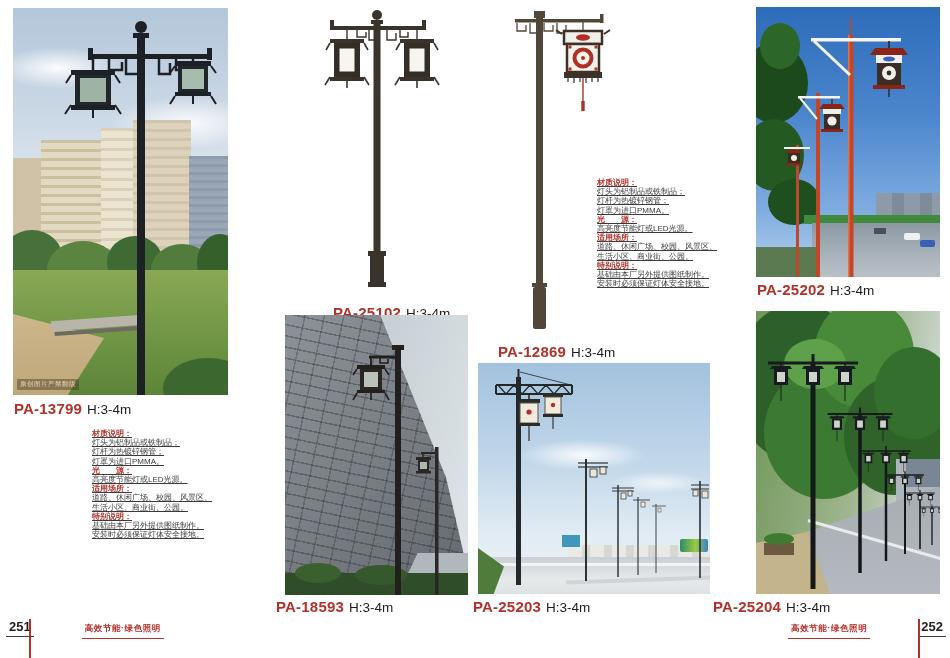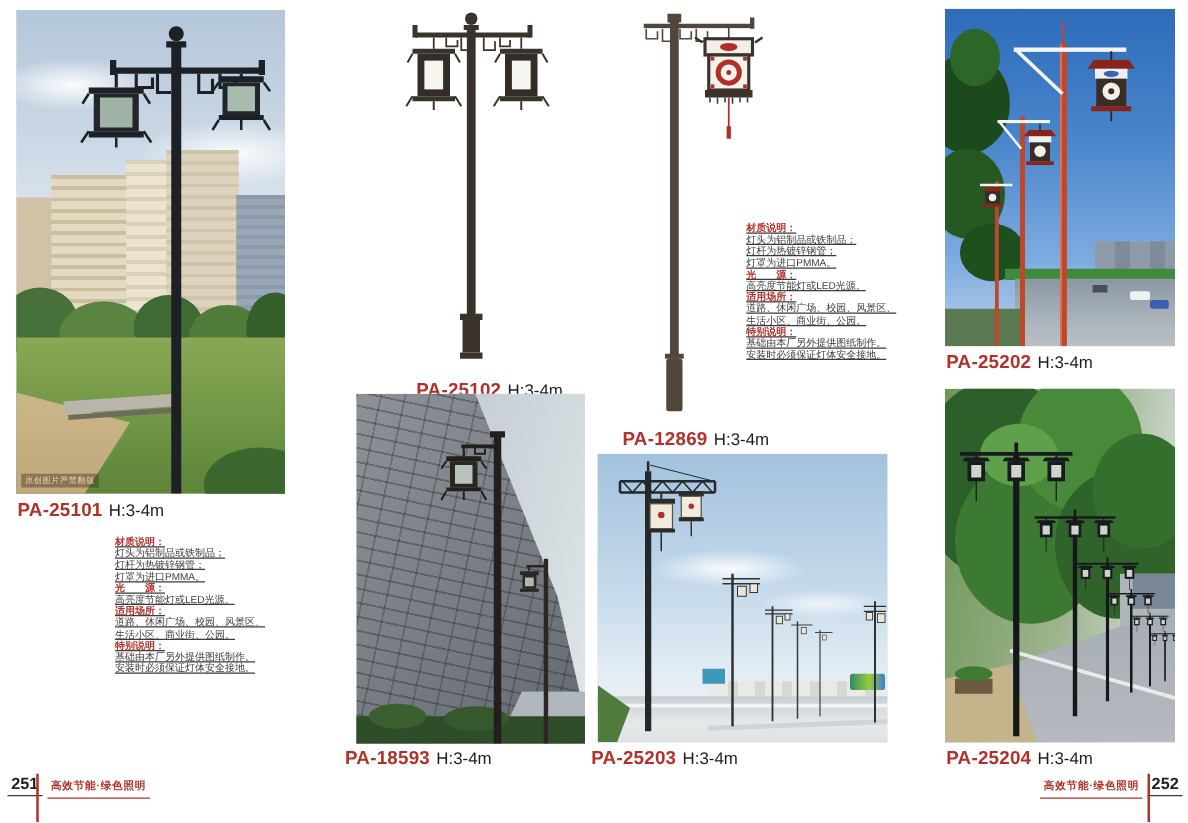--- a/index.html
+++ b/index.html
@@ -10,21 +10,21 @@
   svg.art{position:absolute;display:block;}
   
   .plabel{position:absolute;white-space:nowrap;line-height:17px;}
   .plabel .code{color:#b2322b;font-weight:bold;font-size:15px;letter-spacing:0.2px;}
   .plabel .ht{color:#1c1c1c;font-size:13.5px;margin-left:5px;}
   
   .spec{position:absolute;width:130px;font-size:8px;line-height:9.2px;color:#3b3b3b;text-decoration:underline;}
   .spec .sh{color:#b2322b;font-weight:bold;}
   .spec .sl{color:#3b3b3b;}
   
-  .footer{position:absolute;top:619px;display:flex;align-items:flex-start;}
+  .footer{position:absolute;top:619px;display:flex;align-items:flex-start;gap:44px;}
   .pnum{font-size:13px;font-weight:bold;color:#222;padding:0 3px 2px 3px;border-bottom:1.5px solid #3a3a3a;}
   .slogan{font-size:8.5px;font-weight:bold;color:#b2322b;letter-spacing:0.6px;
           padding:4px 3px 3px 3px;border-bottom:1.5px solid #b2322b;}
   .vrule{position:absolute;width:2px;background:#b2322b;}
   
   .wmark{position:absolute;left:4px;bottom:5px;font-size:6.5px;color:#e8d9b0;
          background:rgba(70,50,35,0.45);padding:1px 3px;letter-spacing:0.5px;}
 </style>
 </head>
 <body>
@@ -89,21 +89,21 @@
         <rect x="169" y="61" width="22" height="20" fill="#a8bcae"></rect>
         <rect x="162" y="84" width="36" height="4" fill="#1d2125"></rect>
         <path d="M162,58 l-5,7 M198,58 l5,7 M162,88 l-5,8 M198,88 l5,8" stroke="#1d2125" stroke-width="2" fill="none"></path>
         <line x1="180" y1="88" x2="180" y2="96" stroke="#1d2125" stroke-width="2"></line>
       </g>
     </svg>
     <span class="wmark">原创图片严禁翻版</span>
   </div>
 
   <div class="plabel" style="left:14px;top:400px;">
-    <span class="code">PA-25101</span><span class="ht">H:3-4m</span>
+    <span class="code">PA-13799</span><span class="ht">H:3-4m</span>
   </div>
 
   <div class="spec" style="left:92px;top:429px;">
     <div class="sh">材质说明：</div>
     <div class="sl">灯头为铝制品或铁制品；</div>
     <div class="sl">灯杆为热镀锌钢管；</div>
     <div class="sl">灯罩为进口PMMA。</div>
     <div class="sh">光　　源：</div>
     <div class="sl">高亮度节能灯或LED光源。</div>
     <div class="sh">适用场所：</div>
@@ -446,21 +446,21 @@
       <line x1="176" y1="196" x2="176" y2="234" stroke="#14181a" stroke-width="1.3"></line>
       <use href="#lampCluster" transform="translate(57,52)"></use>
       <use href="#lampCluster" transform="translate(104,103) scale(0.72)"></use>
       <use href="#lampCluster" transform="translate(130,140) scale(0.55)"></use>
       <use href="#lampCluster" transform="translate(149,164) scale(0.42)"></use>
       <use href="#lampCluster" transform="translate(164,182) scale(0.33)"></use>
       <use href="#lampCluster" transform="translate(176,196) scale(0.26)"></use>
     </svg>
   </div>
 
-  <div class="plabel" style="left:757px;top:598px;">
+  <div class="plabel" style="left:713px;top:598px;">
     <span class="code">PA-25204</span><span class="ht">H:3-4m</span>
   </div>
 
   <div class="footer" style="left:6px;">
     <span class="pnum">251</span>
     <span class="slogan" style="margin-left:4px;">高效节能·绿色照明</span>
   </div>
   <div class="vrule" style="left:29px;top:619px;height:39px;"></div>
 
   <div class="footer" style="right:4px;">

